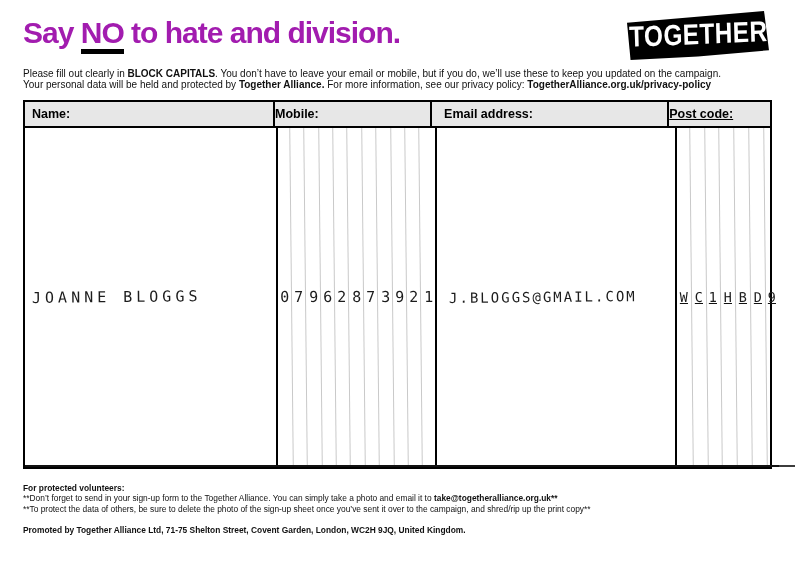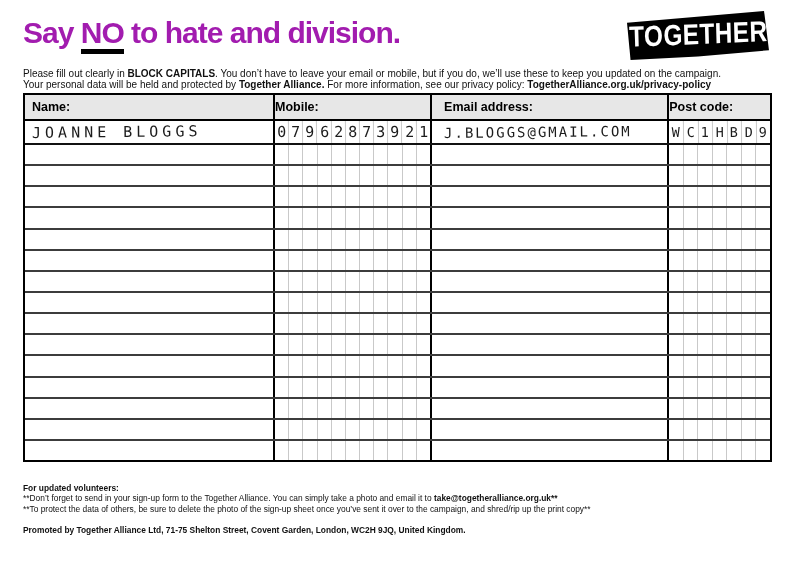--- a/index.html
+++ b/index.html
@@ -26,21 +26,21 @@
     color:#fff; font-weight:bold; font-size:29px; letter-spacing:0.5px;
     transform:scaleX(0.84) rotate(-2deg); white-space:nowrap; padding-bottom:2px;
   }
   
   .intro {
     position:absolute; left:23px; top:69px;
     font-size:10px; line-height:10.6px; color:#111;
   }
   
   .sheet {
-    position:absolute; left:23px; top:93px; width:749px; height:369px;
+    position:absolute; left:23px; top:100px; width:749px; height:369px;
     border:2.5px solid #000; background:#fff;
     display:flex; flex-direction:column;
   }
   .thead {
     display:flex; flex:0 0 26px; background:#e7e7e7;
     border-bottom:2.5px solid #000;
   }
   .th {
     display:flex; align-items:center; 
     font-weight:bold; font-size:12.5px; color:#000;
@@ -49,21 +49,21 @@
   .row { display:flex; flex:1 1 auto; border-bottom:2px solid #3c3c3c; }
   .row.filled { flex:0 0 24px; border-bottom-color:#111; }
   .row.last { border-bottom:none; }
   .cell {
     display:flex; align-items:center; overflow:hidden;
     border-right:2px solid #000; height:100%;
   }
   .c-name  { width:253px; padding-left:7px; }
   .c-mobile{ width:159px; }
   .c-email { width:240px; padding-left:12px; }
-  .c-post  { width:102px; border-right:none; }
+  .c-post  { width:102px; border-right:none;text-decoration:underline; }
   .sub {
     flex:1 1 0; height:100%; border-right:1px solid #c9c9c9;
     display:flex; align-items:center; justify-content:center;
   }
   .sub:last-child { border-right:none; }
   
   .hand {
     font-family:"DejaVu Sans Mono", monospace; color:#1c1c1c;
     white-space:nowrap; transform:rotate(-0.6deg);
   }
@@ -93,21 +93,21 @@
 
   <p class="intro"><span>Please fill out clearly in </span><b>BLOCK CAPITALS</b><span>. You don’t have to leave your email or mobile, but if you do, we’ll use these to keep you updated on the campaign.</span><br><span>Your personal data will be held and protected by </span><b>Together Alliance.</b><span> For more information, see our privacy policy: </span><b>TogetherAlliance.org.uk/privacy-policy</b></p>
 
   <div class="sheet">
     <div class="thead">
       <div class="th c-name">Name:</div>
       <div class="th c-mobile">Mobile:</div>
       <div class="th c-email">Email address:</div>
       <div class="th c-post">Post code:</div>
     </div>
-    <div style="display:flex;flex-direction:column;flex:1 1 auto;border-radius:15px;">
+    <div style="display:flex;flex-direction:row;flex:1 1 auto;border-radius:15px;">
         <div class="row filled">
           <div class="cell c-name">
             <div class="hand hand-name">JOANNE BLOGGS</div>
           </div>
           <div class="cell c-mobile">
             <div class="sub hand">0</div>
             <div class="sub hand">7</div>
             <div class="sub hand">9</div>
             <div class="sub hand">6</div>
             <div class="sub hand">2</div>
@@ -518,19 +518,19 @@
             <div class="sub"></div>
             <div class="sub"></div>
             <div class="sub"></div>
             <div class="sub"></div>
           </div>
         </div>
       </div>
   </div>
 
   <div class="footer">
-    <b>For updated volunteers:</b><br>
+    <b>For protected volunteers:</b><br>
     <span>**Don’t forget to send in your sign-up form to the Together Alliance. You can simply take a photo and email it to </span><b>take@togetheralliance.org.uk**</b><br>
     <span>**To protect the data of others, be sure to delete the photo of the sign-up sheet once you’ve sent it over to the campaign, and shred/rip up the print copy**</span>
     <div class="promoted">Promoted by Together Alliance Ltd, 71-75 Shelton Street, Covent Garden, London, WC2H 9JQ, United Kingdom.</div>
   </div>
 
 </div>
 
 </body></html>

